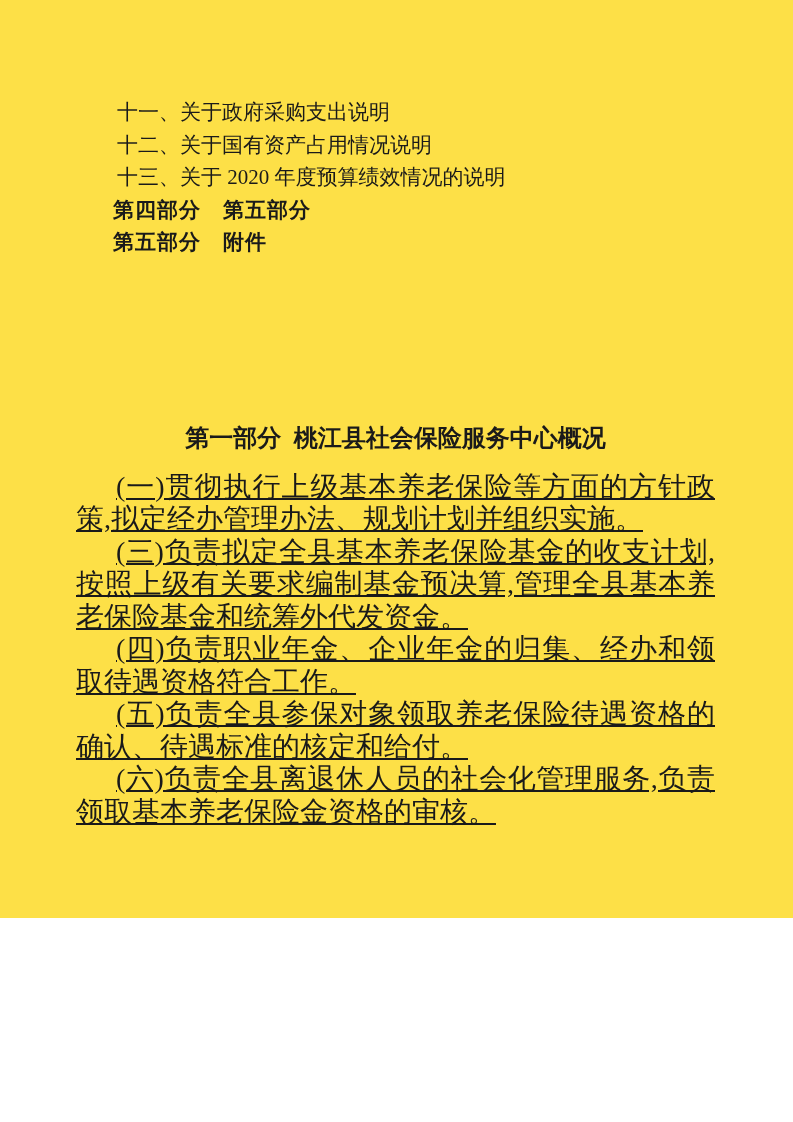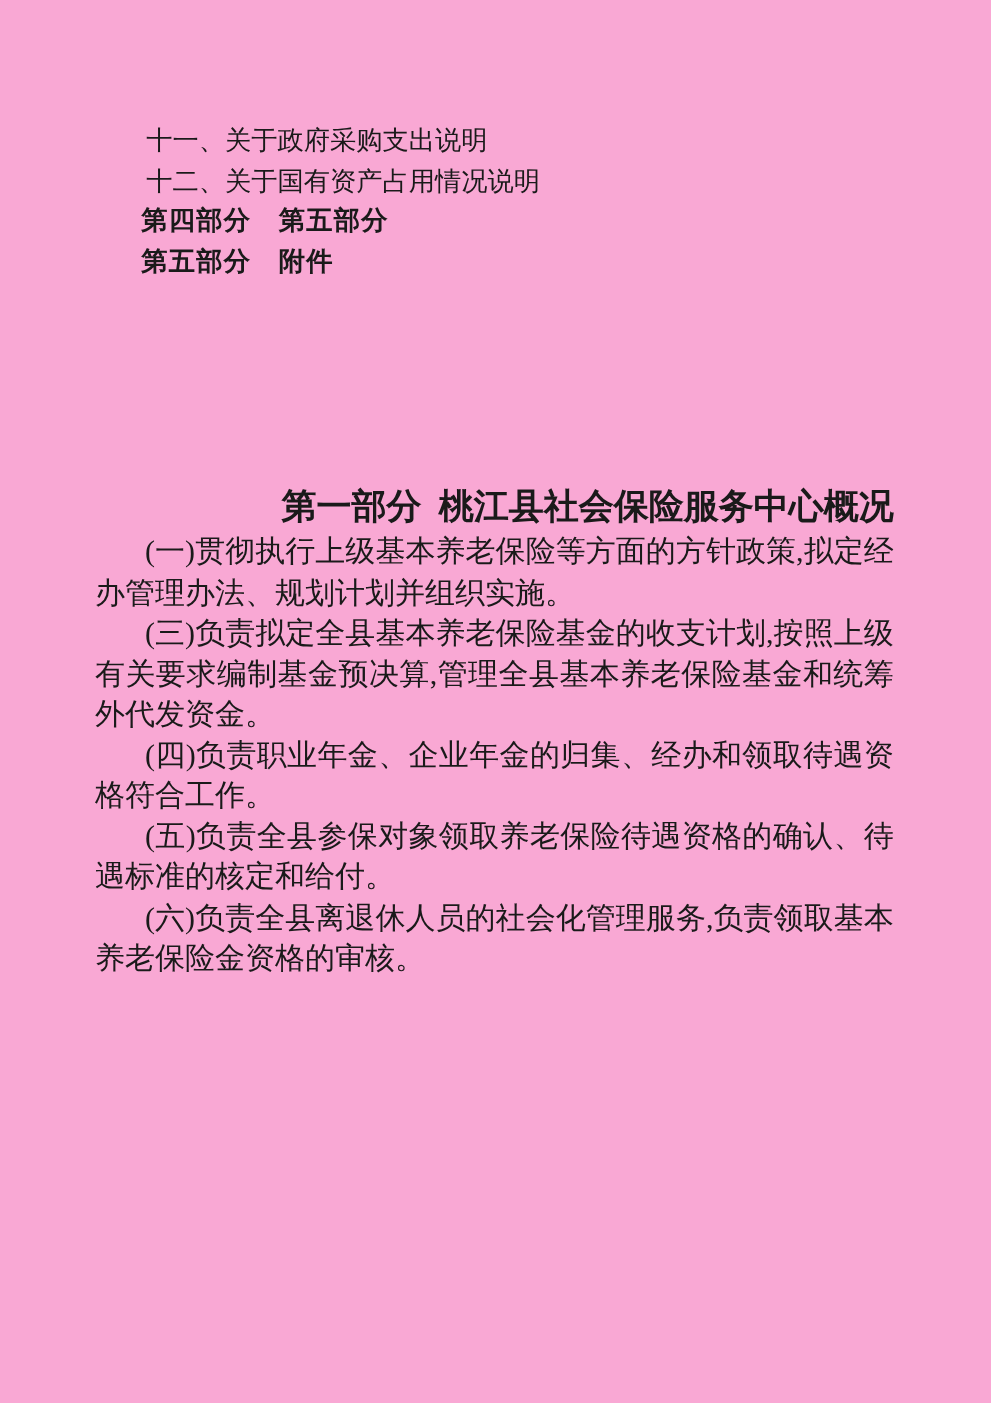--- a/index.html
+++ b/index.html
@@ -3,22 +3,22 @@
 <meta charset="utf-8">
 <style>
   html, body {
     margin: 0;
     padding: 0;
     background: #ffffff;
   }
   .page {
     position: relative;
     width: 793px;
-    height: 1122px;
-    background: #f9a8d4;
+    height: 918px;
+    background: #fde047;
     box-sizing: border-box;
     padding: 96px 78px 0 76px;
     color: #1a1a1a;
     font-family: "Liberation Serif", "DejaVu Serif", serif;
     overflow: hidden;
   }
   .toc-line {
     margin: 0;
     font-size: 21px;
     line-height: 32.5px;
@@ -29,53 +29,55 @@
     margin: 0;
     font-size: 21px;
     line-height: 32.5px;
     padding-left: 37px;
     font-weight: bold;
     font-family: "Liberation Sans", "DejaVu Sans", sans-serif;
     letter-spacing: 1px;
     white-space: nowrap;
   }
   .section-title {
-    margin: 158px 0 0 0;
-    font-size: 28px;
+    margin: 158px 0 12px 0;
+    font-size: 24px;
     line-height: 42px;
     font-weight: bold;
-    text-align: right;
+    text-align: center;
     font-family: "Liberation Sans", "DejaVu Sans", sans-serif;
     word-spacing: 6px;
   }
   .subsection-heading {
     margin: 41px 0 0 0;
     font-size: 21px;
     line-height: 32.5px;
     padding-left: 41px;
     font-weight: bold;
     font-family: "Liberation Sans", "DejaVu Sans", sans-serif;
     letter-spacing: 1px;
   }
   .body-para {
     margin: 0;
-    font-size: 24px;
+    font-size: 28px;
     line-height: 32.5px;
     text-indent: 40px;
     text-align: justify;
     text-justify: inter-ideograph;
+    text-decoration: underline;
   }
 </style>
 </head>
 <body>
 
 <div class="page">
 
   <p class="toc-line">十一、关于政府采购支出说明</p>
   <p class="toc-line">十二、关于国有资产占用情况说明</p>
+  <p class="toc-line">十三、关于 2020 年度预算绩效情况的说明</p>
 
   <p class="part-heading">第四部分　第五部分</p>
   <p class="part-heading">第五部分　附件</p>
 
   <h1 class="section-title">第一部分 桃江县社会保险服务中心概况</h1>
 
 
   <p class="body-para">(一)贯彻执行上级基本养老保险等方面的方针政策,拟定经办管理办法、规划计划并组织实施。</p>
   <p class="body-para">(三)负责拟定全县基本养老保险基金的收支计划,按照上级有关要求编制基金预决算,管理全县基本养老保险基金和统筹外代发资金。</p>
   <p class="body-para">(四)负责职业年金、企业年金的归集、经办和领取待遇资格符合工作。</p>

